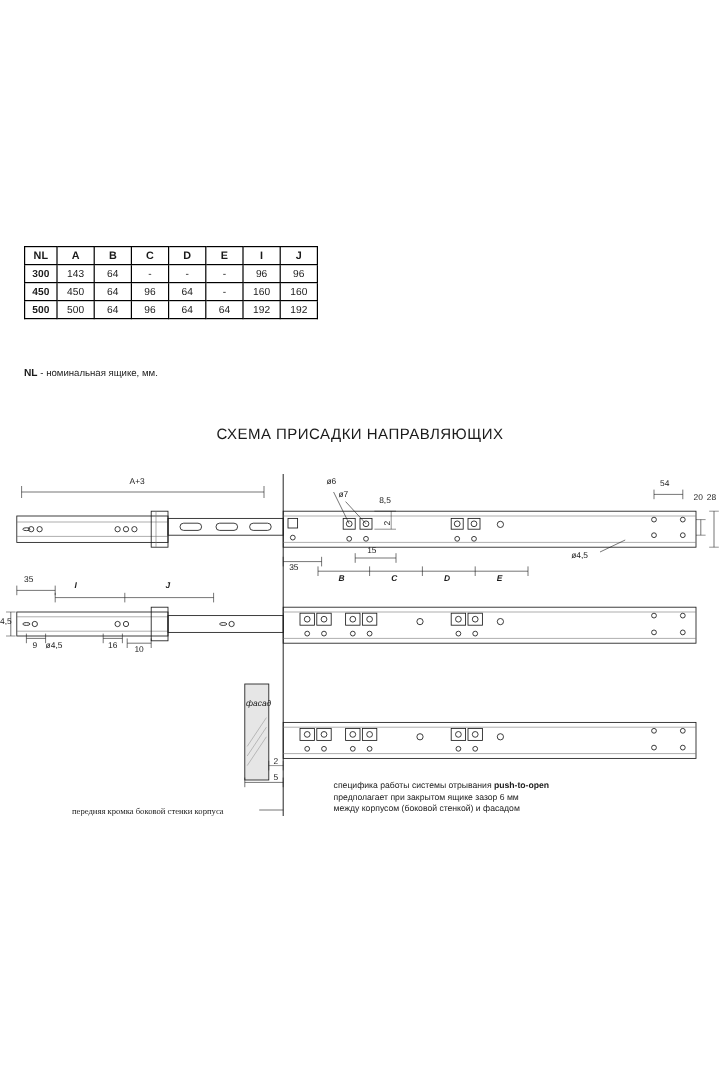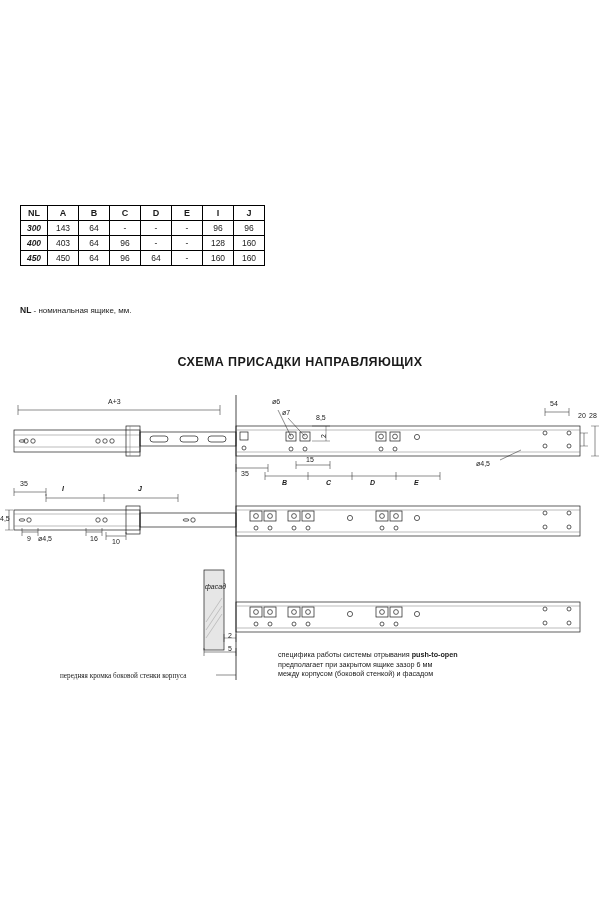--- a/index.html
+++ b/index.html
@@ -32,41 +32,40 @@
     vertical-align: middle;
     padding: 0;
     line-height: 14px;
   }
   #spec-table th {
     font-weight: bold;
     font-size: 9px;
   }
   #spec-table td.rowhead {
     font-weight: bold;
-    font-style: italic;
   }
   #spec-table th:first-child, #spec-table td:first-child { width: 26px; }
 
   .note-nl {
     position: absolute;
     left: 20px;
     top: 305px;
     font-size: 8px;
   }
   .note-nl b { font-size: 8.5px; }
 
   
   #drawing-title {
     position: absolute;
     top: 355px;
     left: 0;
     width: 600px;
     text-align: center;
     font-size: 12.5px;
-    font-weight: bold;
+    font-weight: normal;
     letter-spacing: 0.4px;
   }
 
   
   #drawing {
     position: absolute;
     left: 0;
     top: 380px;
     width: 600px;
     height: 320px;
@@ -134,38 +133,38 @@
       <td class="rowhead">300</td>
       <td>143</td>
       <td>64</td>
       <td>-</td>
       <td>-</td>
       <td>-</td>
       <td>96</td>
       <td>96</td>
     </tr>
     <tr>
-      <td class="rowhead">400</td>
-      <td>403</td>
+      <td class="rowhead">450</td>
+      <td>450</td>
       <td>64</td>
       <td>96</td>
+      <td>64</td>
       <td>-</td>
-      <td>-</td>
-      <td>128</td>
+      <td>160</td>
       <td>160</td>
     </tr>
     <tr>
-      <td class="rowhead">450</td>
-      <td>450</td>
+      <td class="rowhead">500</td>
+      <td>500</td>
       <td>64</td>
       <td>96</td>
       <td>64</td>
-      <td>-</td>
-      <td>160</td>
-      <td>160</td>
+      <td>64</td>
+      <td>192</td>
+      <td>192</td>
     </tr>
   </tbody>
 </table>
 
 <div class="note-nl">
   <b>NL</b><span> - номинальная ящике, мм.</span>
 </div>
 
 <div id="drawing-title">СХЕМА ПРИСАДКИ НАПРАВЛЯЮЩИХ</div>
 

